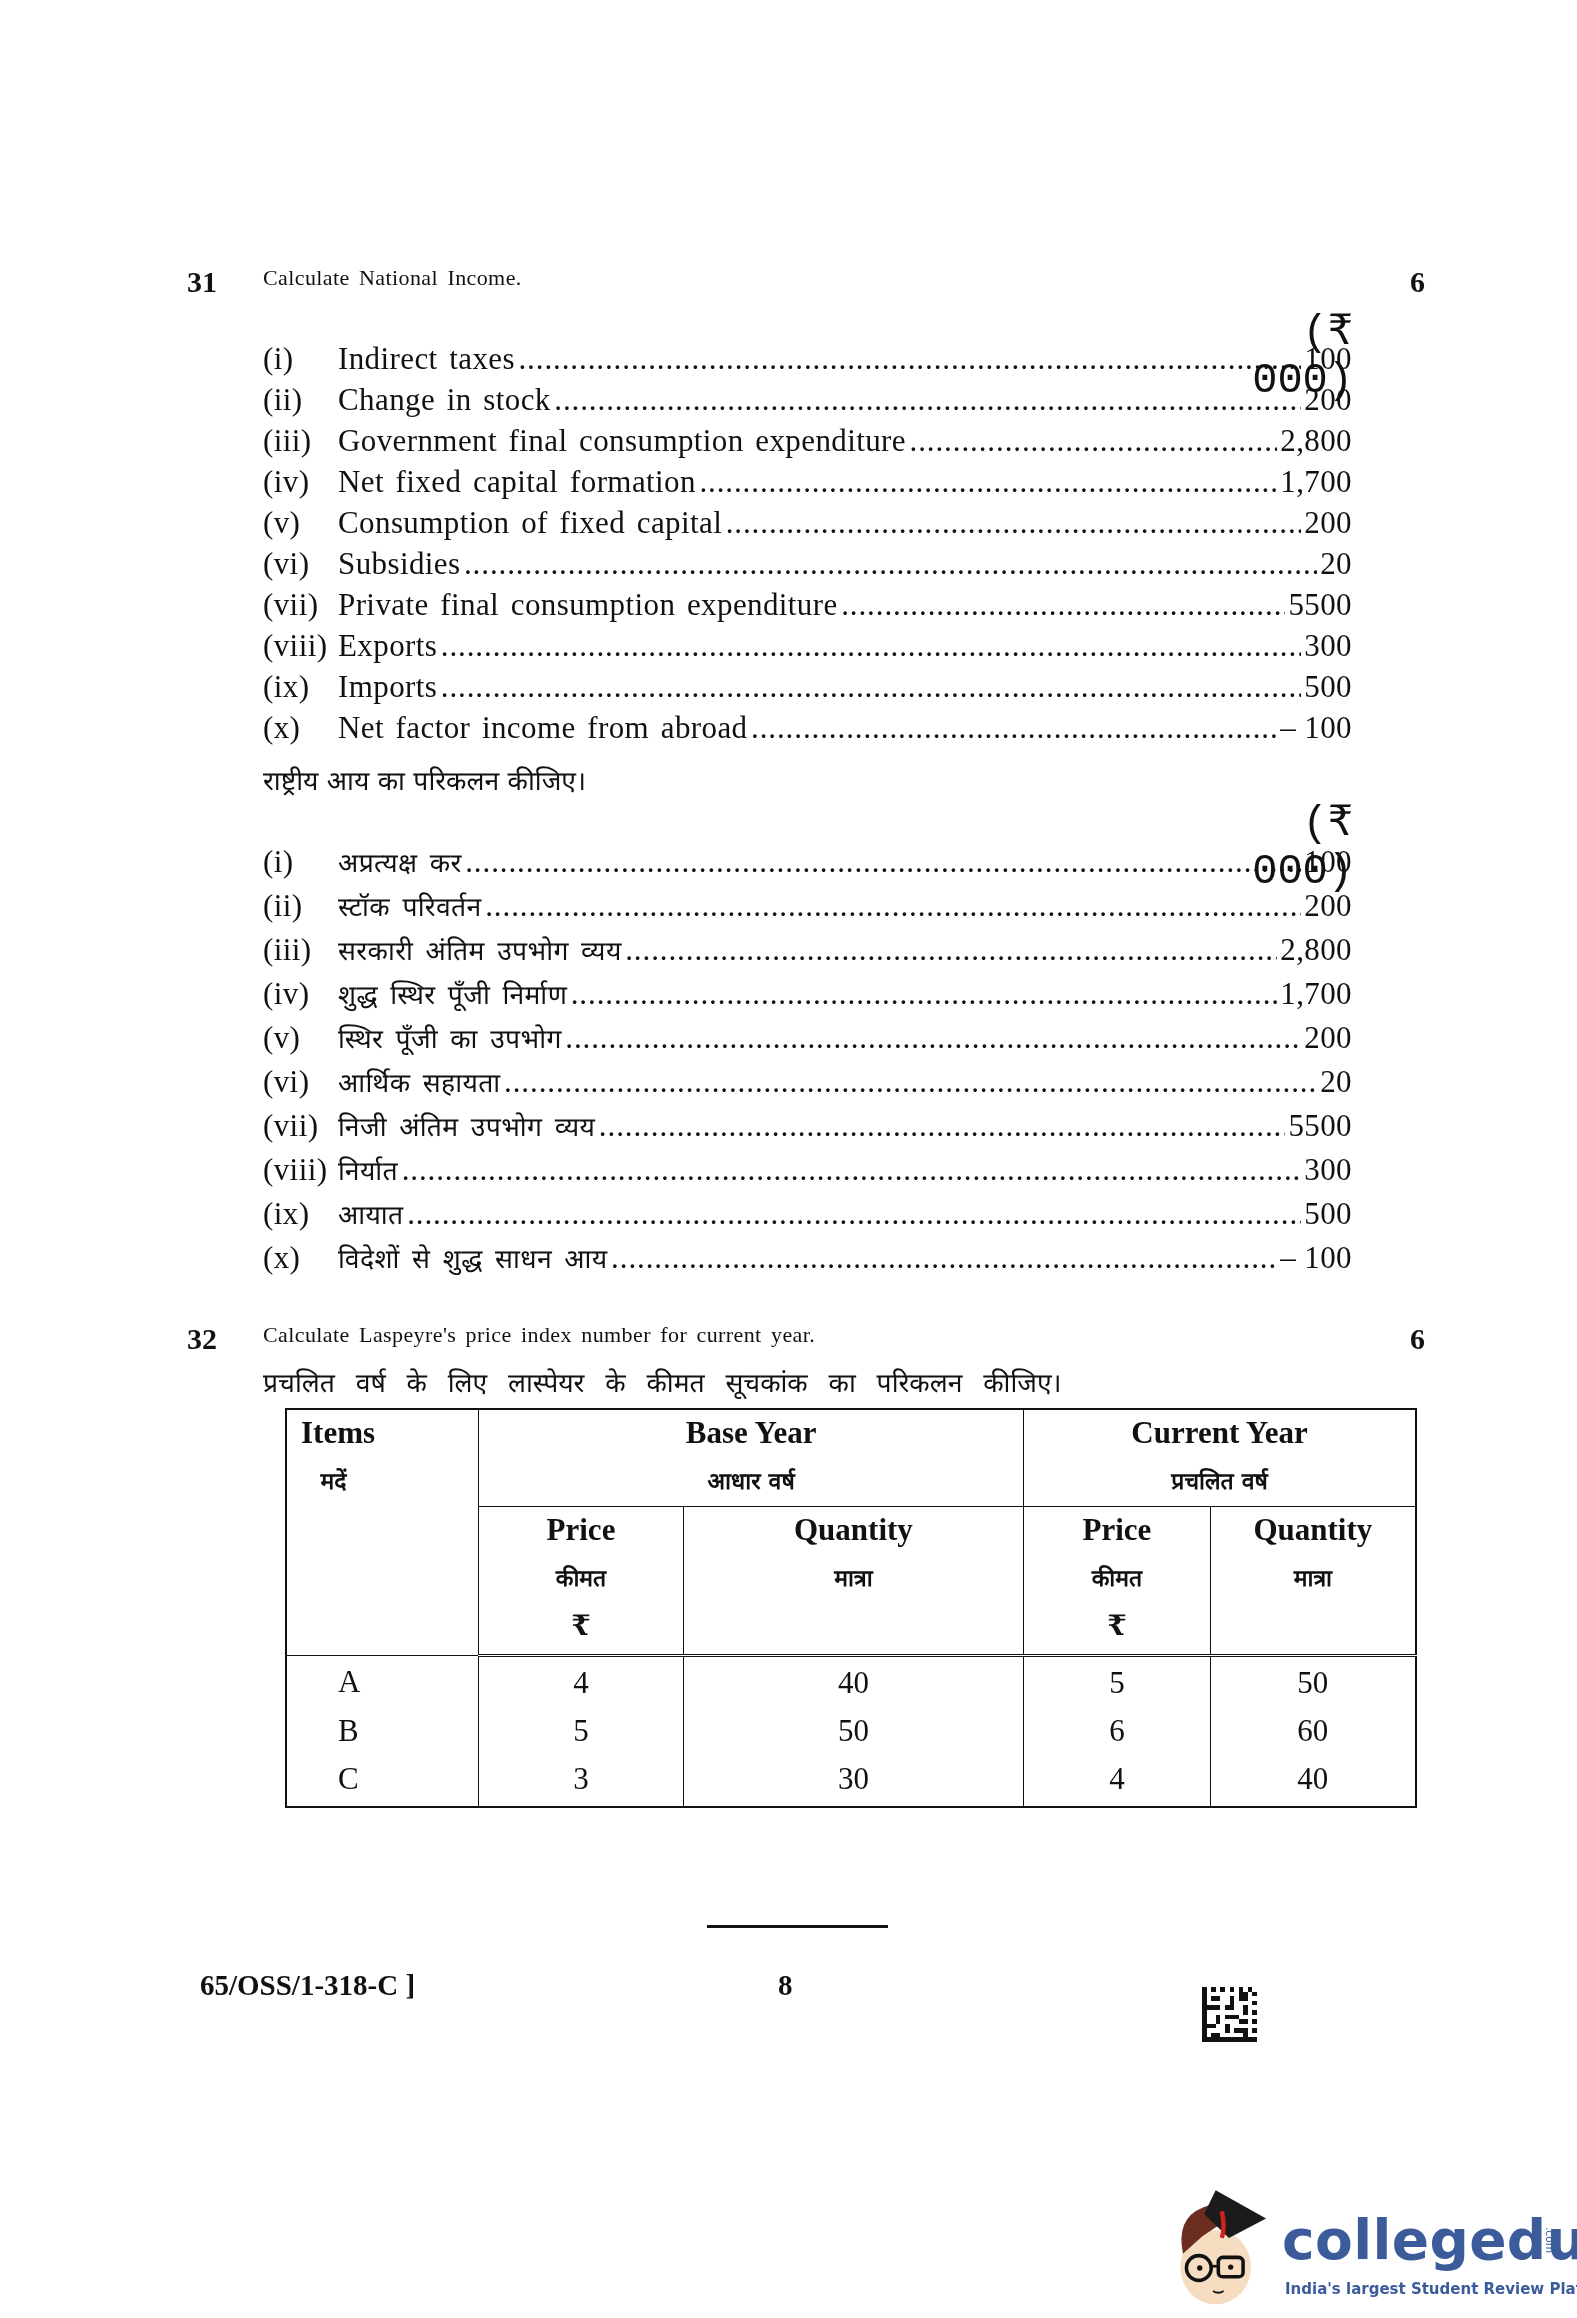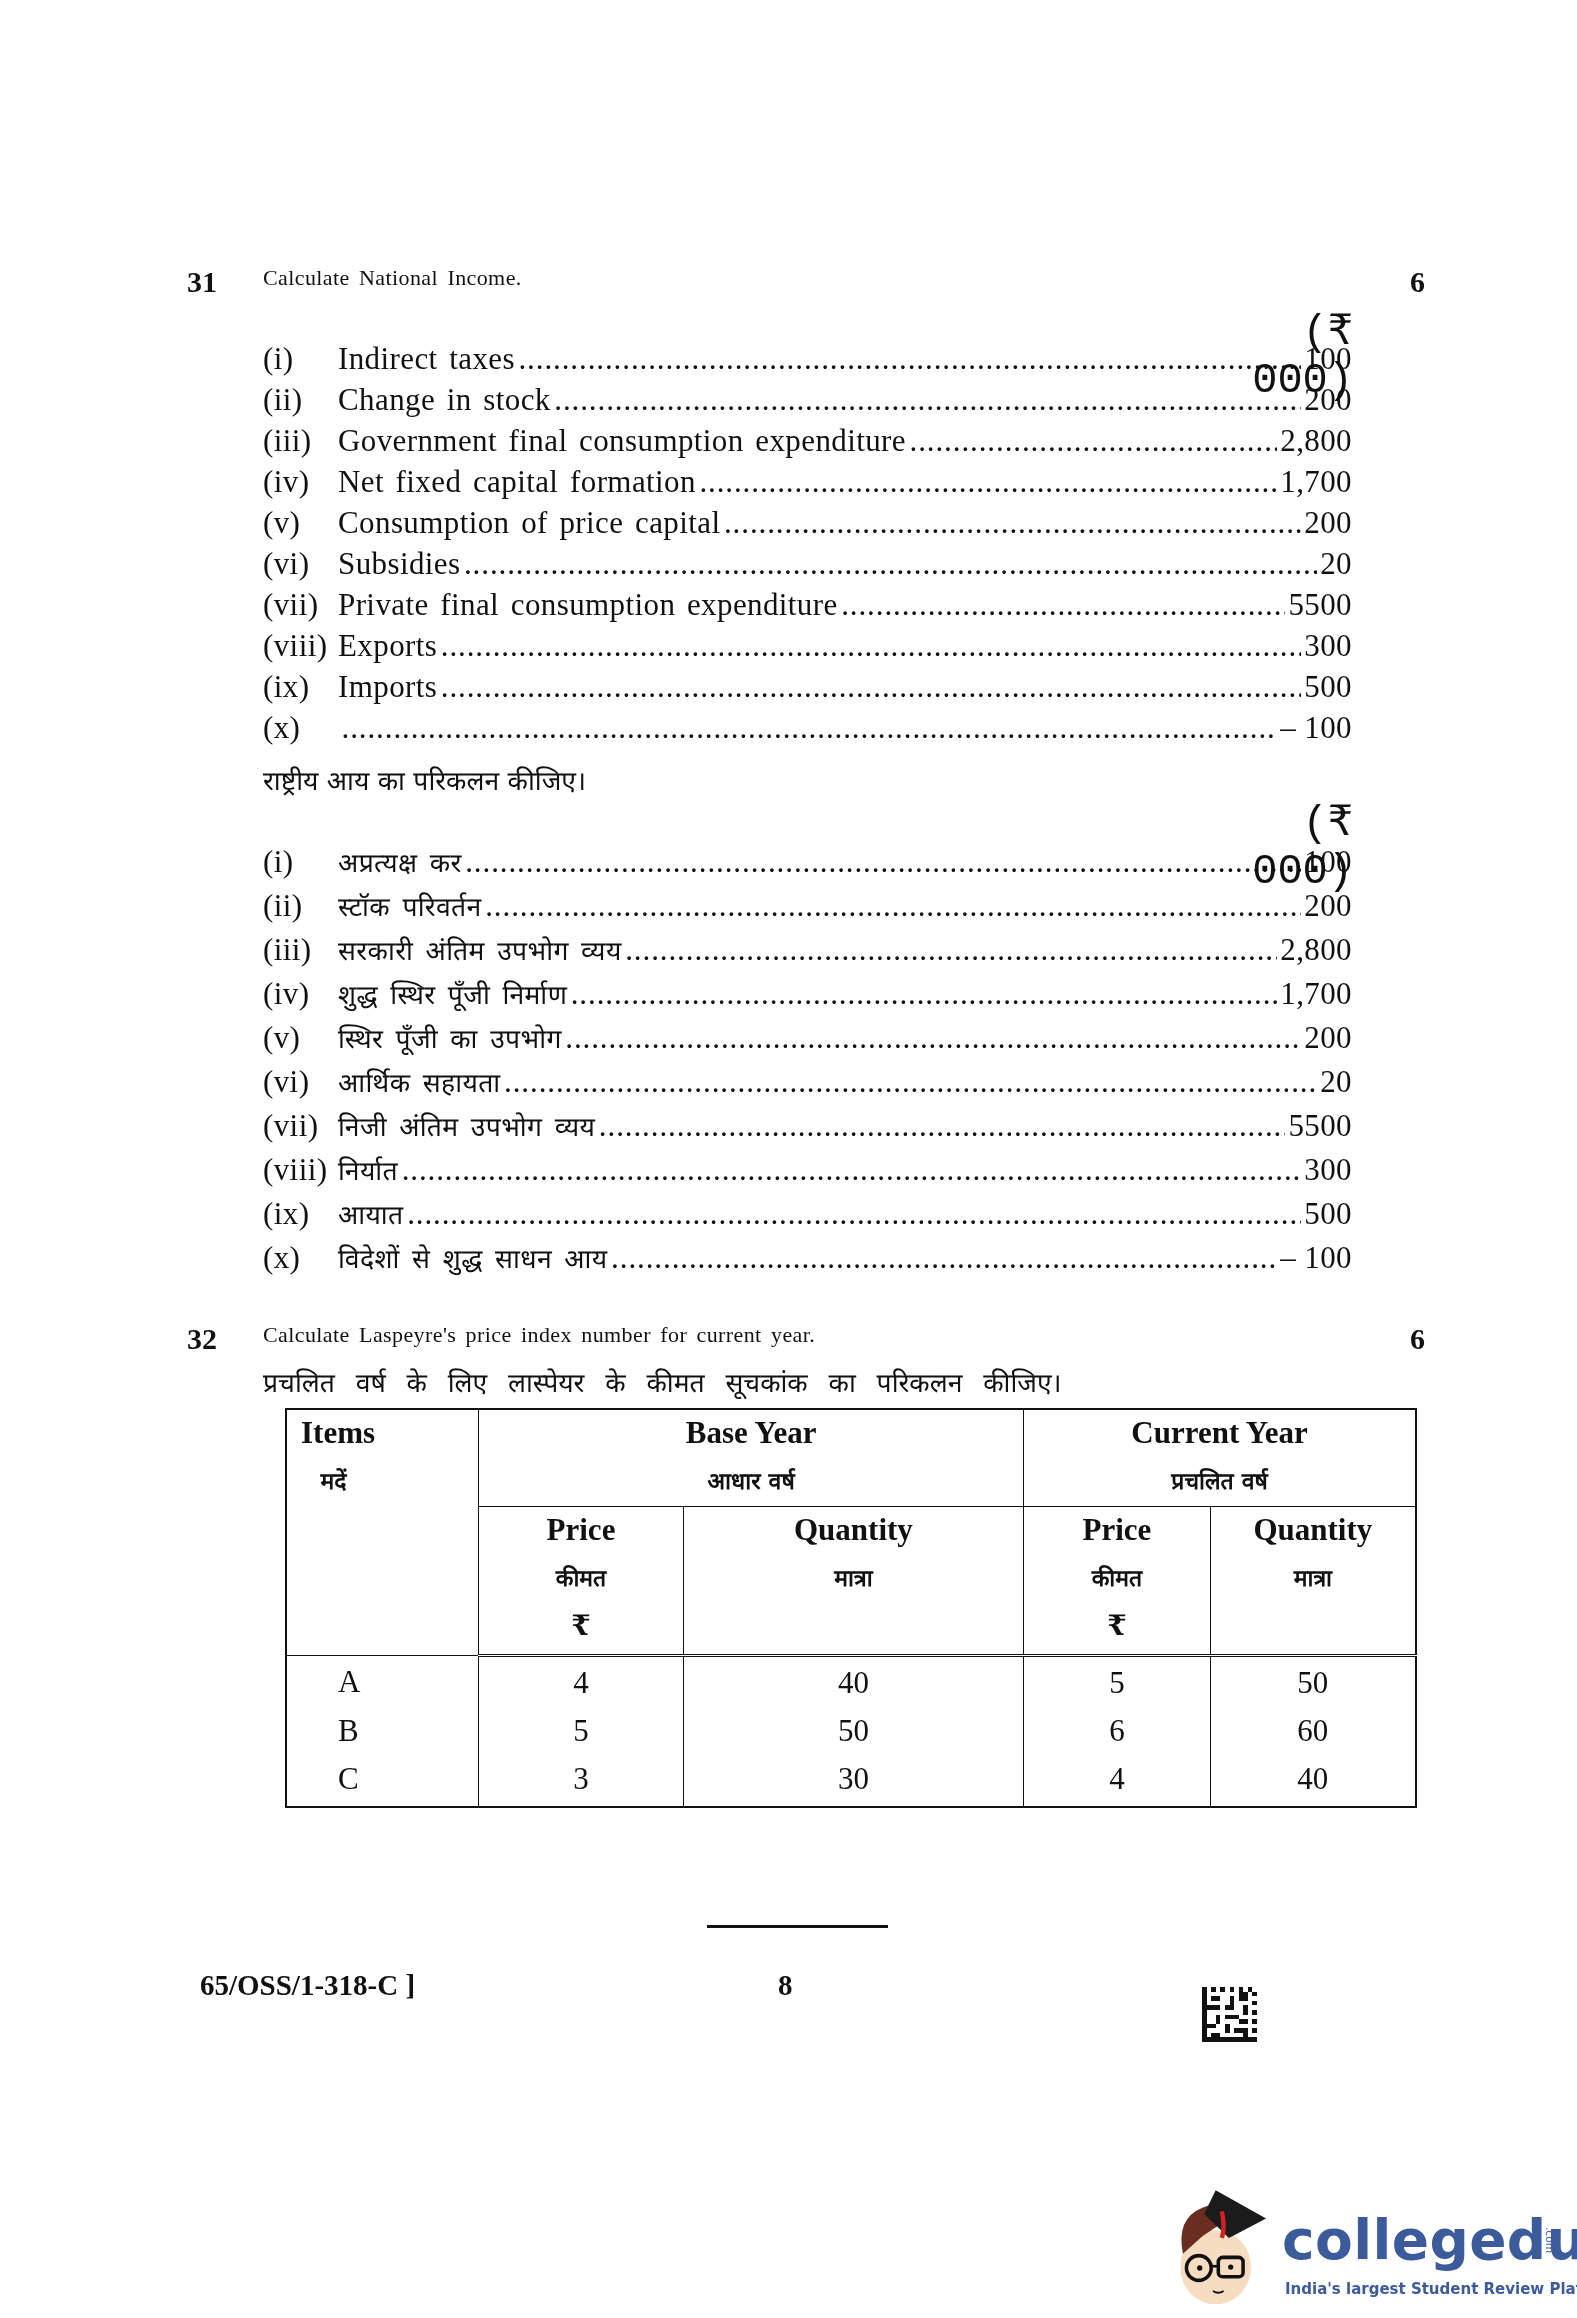--- a/index.html
+++ b/index.html
@@ -71,21 +71,21 @@
       <span class="val">2,800</span>
     </div>
     <div class="row" style="top: 464px;">
       <span class="roman">(iv)</span>
       <span class="label">Net fixed capital formation</span>
       <span class="leader"></span>
       <span class="val">1,700</span>
     </div>
     <div class="row" style="top: 505px;">
       <span class="roman">(v)</span>
-      <span class="label">Consumption of price capital</span>
+      <span class="label">Consumption of fixed capital</span>
       <span class="leader"></span>
       <span class="val">200</span>
     </div>
     <div class="row" style="top: 546px;">
       <span class="roman">(vi)</span>
       <span class="label">Subsidies</span>
       <span class="leader"></span>
       <span class="val">20</span>
     </div>
     <div class="row" style="top: 587px;">
@@ -101,20 +101,21 @@
       <span class="val">300</span>
     </div>
     <div class="row" style="top: 669px;">
       <span class="roman">(ix)</span>
       <span class="label">Imports</span>
       <span class="leader"></span>
       <span class="val">500</span>
     </div>
     <div class="row" style="top: 710px;">
       <span class="roman">(x)</span>
+      <span class="label">Net factor income from abroad</span>
       <span class="leader"></span>
       <span class="val">– 100</span>
     </div>
   </div>
 
 <div class="abs hi" style="left:263px;top:762px;">राष्ट्रीय आय का परिकलन कीजिए।</div>
 <div class="abs unit" style="left:1238px;top:796px;width:115px;text-align:right;">(₹ 000)</div>
 
 <div id="list-hi">
     <div class="row" style="top: 844px;">

